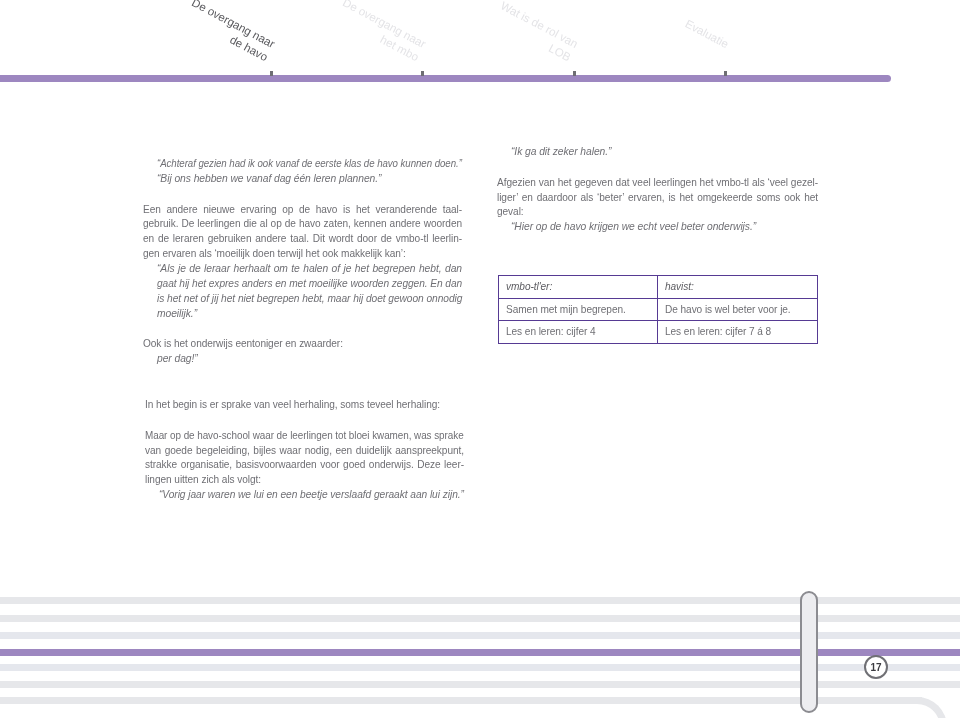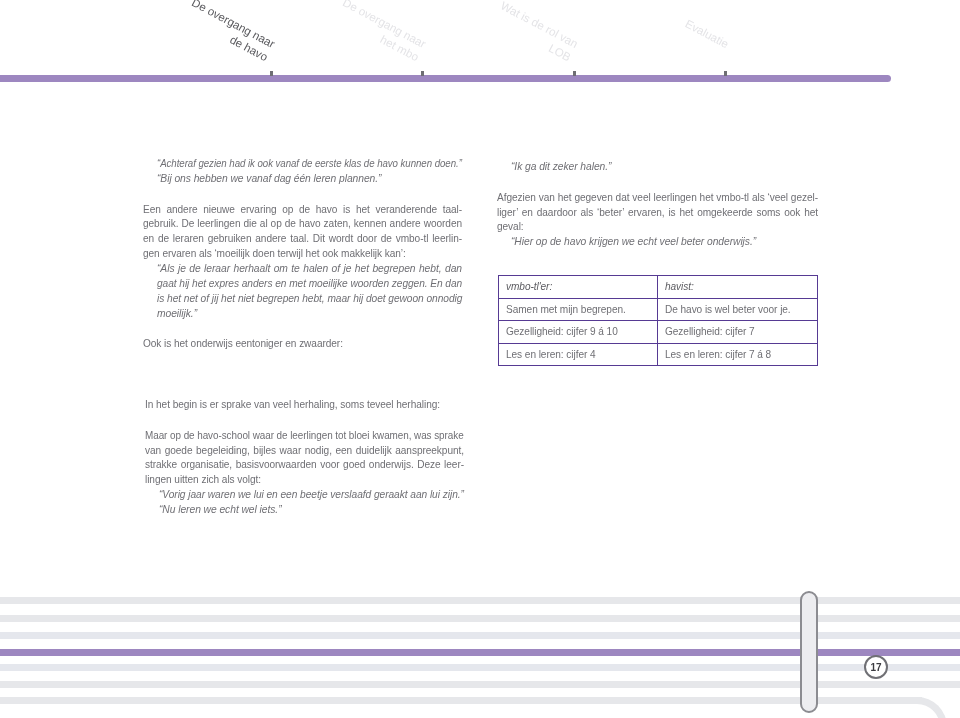--- a/index.html
+++ b/index.html
@@ -96,23 +96,24 @@
         <div class="jl" style="transform: scaleX(1);">“Als je de leraar herhaalt om te halen of je het begrepen hebt, dan</div>
         <div class="jl" style="transform: scaleX(0.987055);">gaat hij het expres anders en met moeilijke woorden zeggen. En dan</div>
         <div class="jl" style="transform: scaleX(0.99026);">is het net of jij het niet begrepen hebt, maar hij doet gewoon onnodig</div>
         <div class="ln">moeilijk.”</div>
       </div>
       <div class="gp"></div>
       <div>
         <div class="ln">Ook is het onderwijs eentoniger en zwaarder:</div>
       </div>
       <div class="it ind">
+        <div class="ln">per dag!”</div>
       </div>
     </div>
-  <div class="col" id="colR" style="left:497px;top:160px;width:321px;">
+  <div class="col" id="colR" style="left:497px;top:145px;width:321px;">
       <div class="it ind">
         <div class="ln">“Ik ga dit zeker halen.”</div>
       </div>
       <div class="gp"></div>
       <div>
         <div class="jl" style="transform: scaleX(1);">Afgezien van het gegeven dat veel leerlingen het vmbo-tl als ‘veel gezel-</div>
         <div class="jl" style="transform: scaleX(1);">liger’ en daardoor als ‘beter’ ervaren, is het omgekeerde soms ook het</div>
         <div class="ln">geval:</div>
       </div>
       <div class="it ind">
@@ -128,47 +129,40 @@
     <tbody id="tblBody">
         <tr>
           <td class="hd">vmbo-tl'er:</td>
           <td class="hd">havist:</td>
         </tr>
         <tr>
           <td>Samen met mijn begrepen.</td>
           <td>De havo is wel beter voor je.</td>
         </tr>
         <tr>
-          <td>Gezelligheid: cijfer 9 á 10</td>
-          <td>Gezelligheid: cijfer 7</td>
-        </tr>
-        <tr>
           <td>Les en leren: cijfer 4</td>
           <td>Les en leren: cijfer 7 á 8</td>
         </tr>
       </tbody>
   </table>
 
   <div class="col" id="colLow" style="left:145px;top:398px;width:319px;">
       <div>
         <div class="ln">In het begin is er sprake van veel herhaling, soms teveel herhaling:</div>
       </div>
       <div class="gp"></div>
       <div>
         <div class="jl" style="transform: scaleX(0.981538);">Maar op de havo-school waar de leerlingen tot bloei kwamen, was sprake</div>
         <div class="jl" style="transform: scaleX(1);">van goede begeleiding, bijles waar nodig, een duidelijk aanspreekpunt,</div>
         <div class="jl" style="transform: scaleX(1);">strakke organisatie, basisvoorwaarden voor goed onderwijs. Deze leer-</div>
         <div class="ln">lingen uitten zich als volgt:</div>
       </div>
       <div class="it ind">
         <div class="ln" style="transform: scaleX(0.99026);">“Vorig jaar waren we lui en een beetje verslaafd geraakt aan lui zijn.”</div>
       </div>
-      <div class="it ind">
-        <div class="ln">“Nu leren we echt wel iets.”</div>
-      </div>
     </div>
 
   <div class="footer" id="footer">
       <div class="fpurple" style="top: 648.5px;"></div>
       <div class="fline" style="top: 697px; height: 7px; width: 922px; background: rgb(230, 231, 234);"></div>
       <div class="fline" style="top: 681px; height: 7px; width: 960px; background: rgb(230, 231, 234);"></div>
       <div class="fline" style="top: 664px; height: 7px; width: 960px; background: rgb(229, 231, 237);"></div>
       <div class="fline" style="top: 632px; height: 7px; width: 960px; background: rgb(229, 231, 237);"></div>
       <div class="fline" style="top: 614.5px; height: 7px; width: 960px; background: rgb(230, 231, 234);"></div>
       <div class="fline" style="top: 597px; height: 7px; width: 960px; background: rgb(230, 231, 234);"></div>

